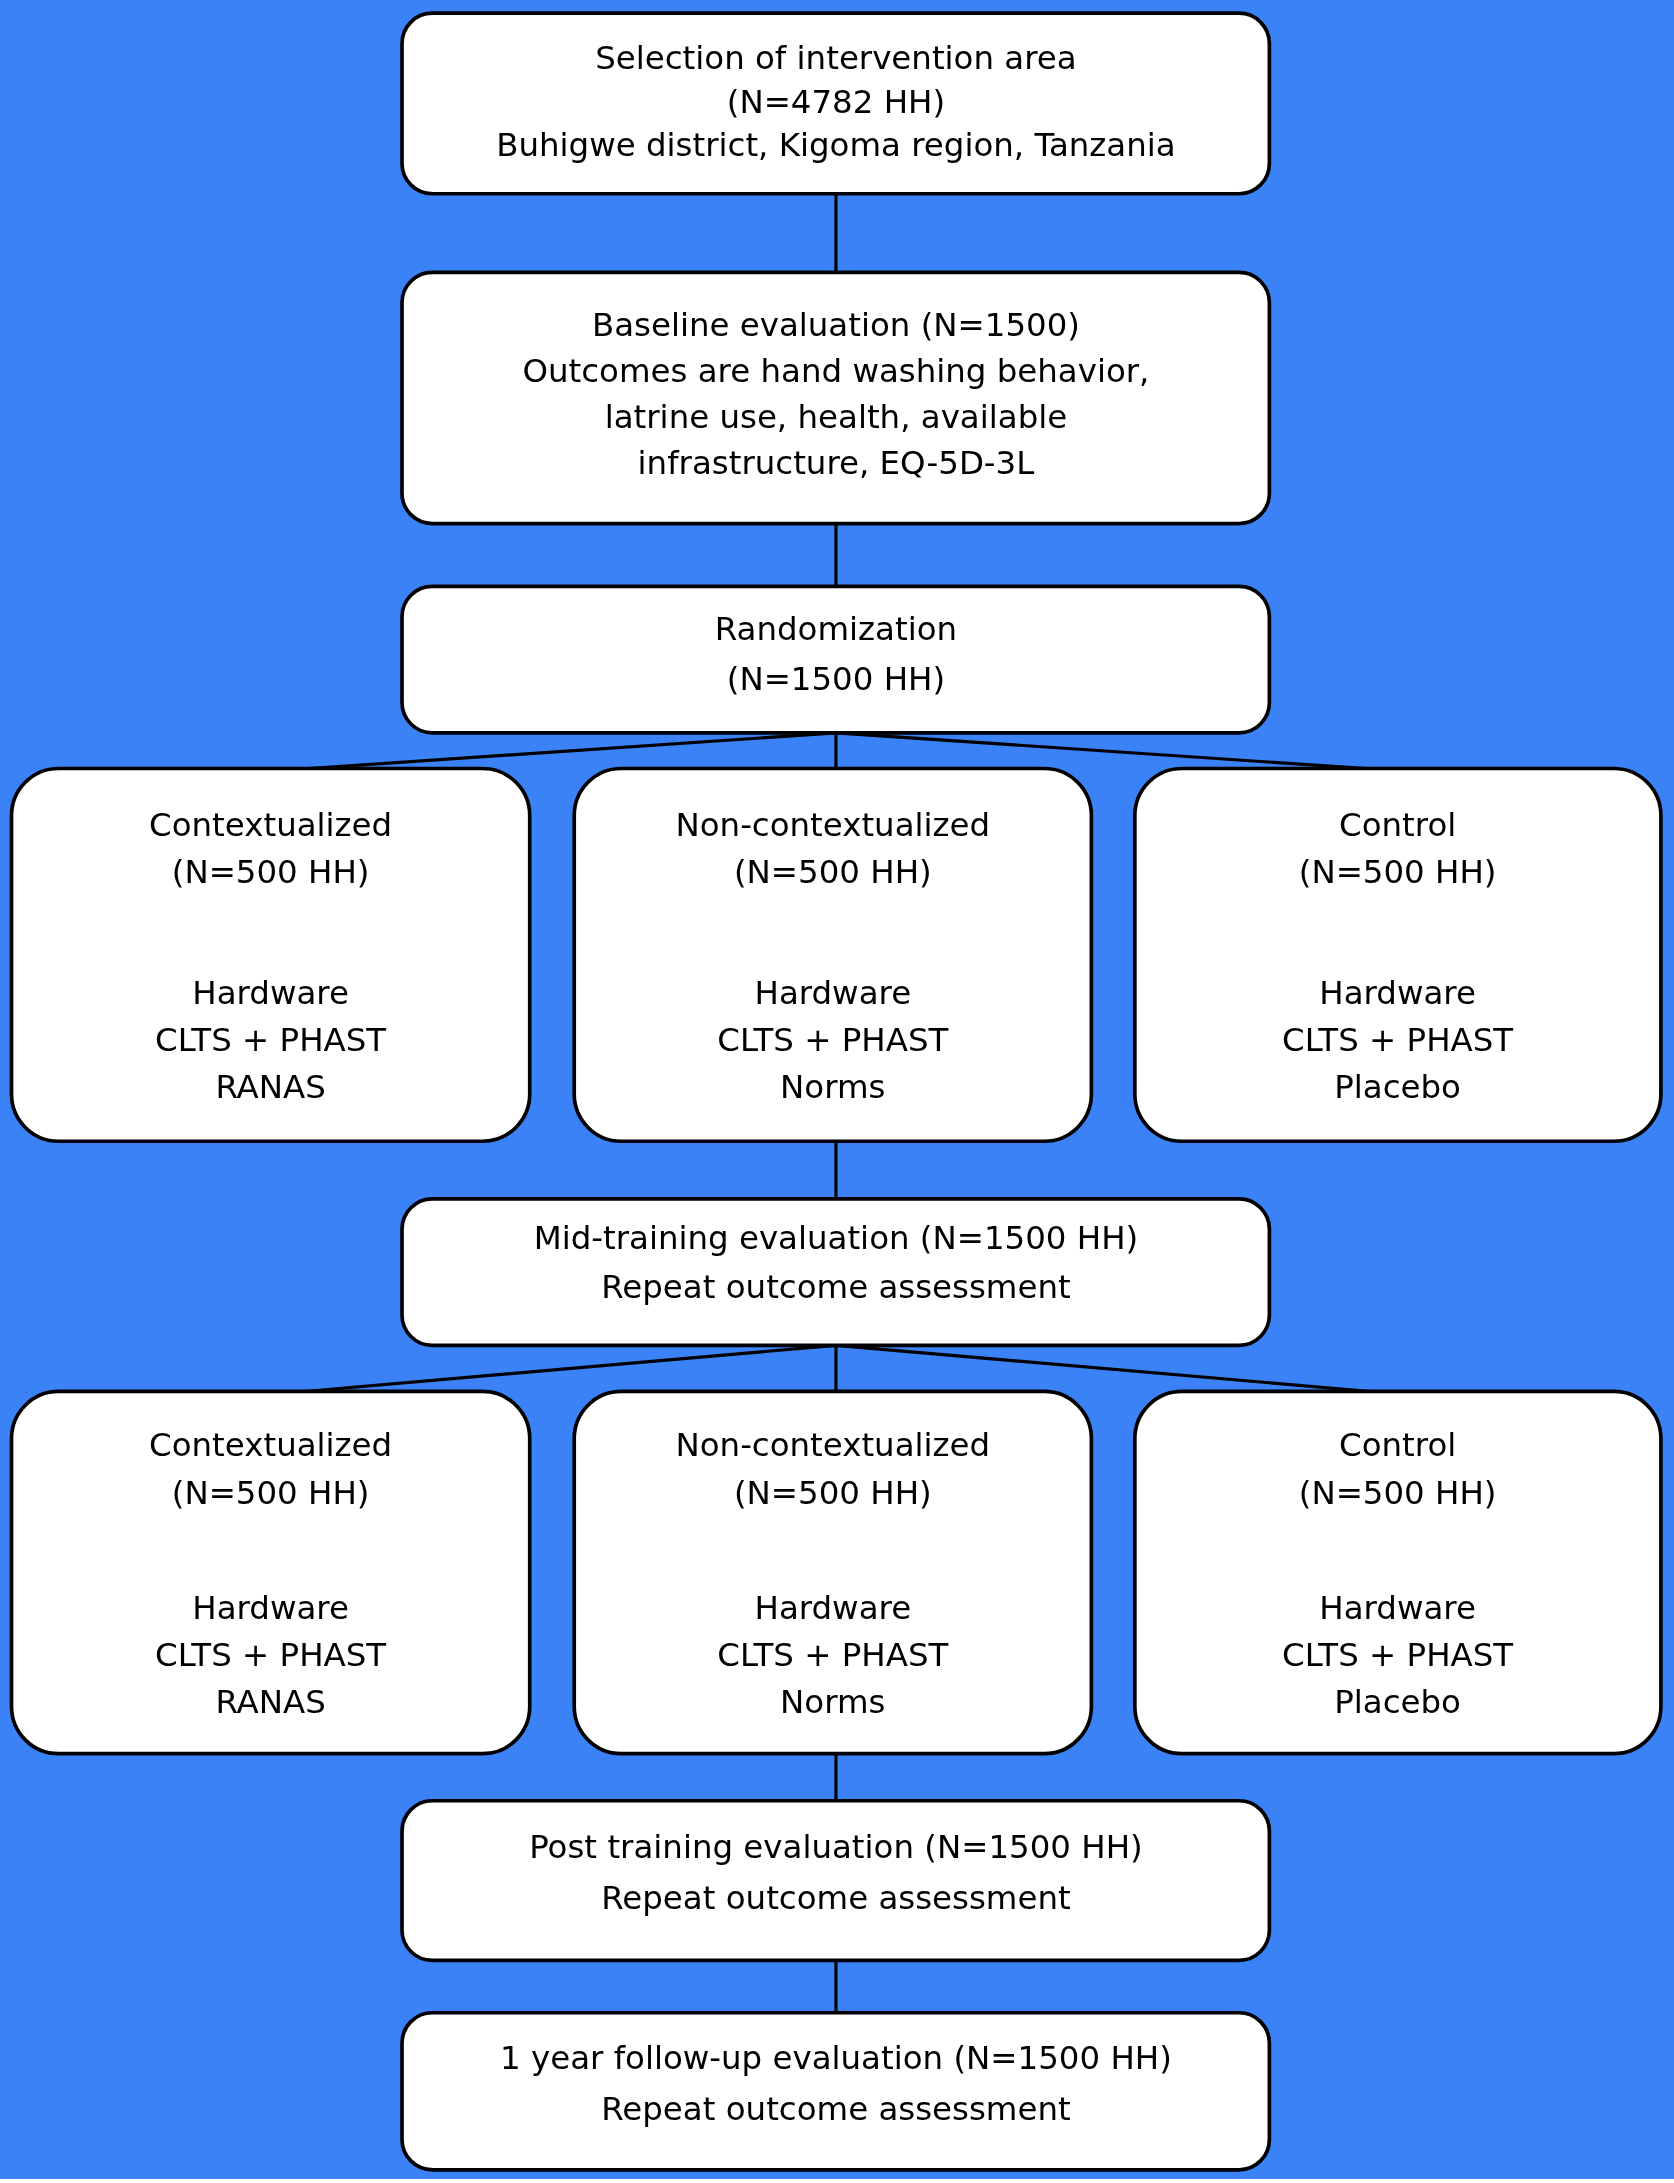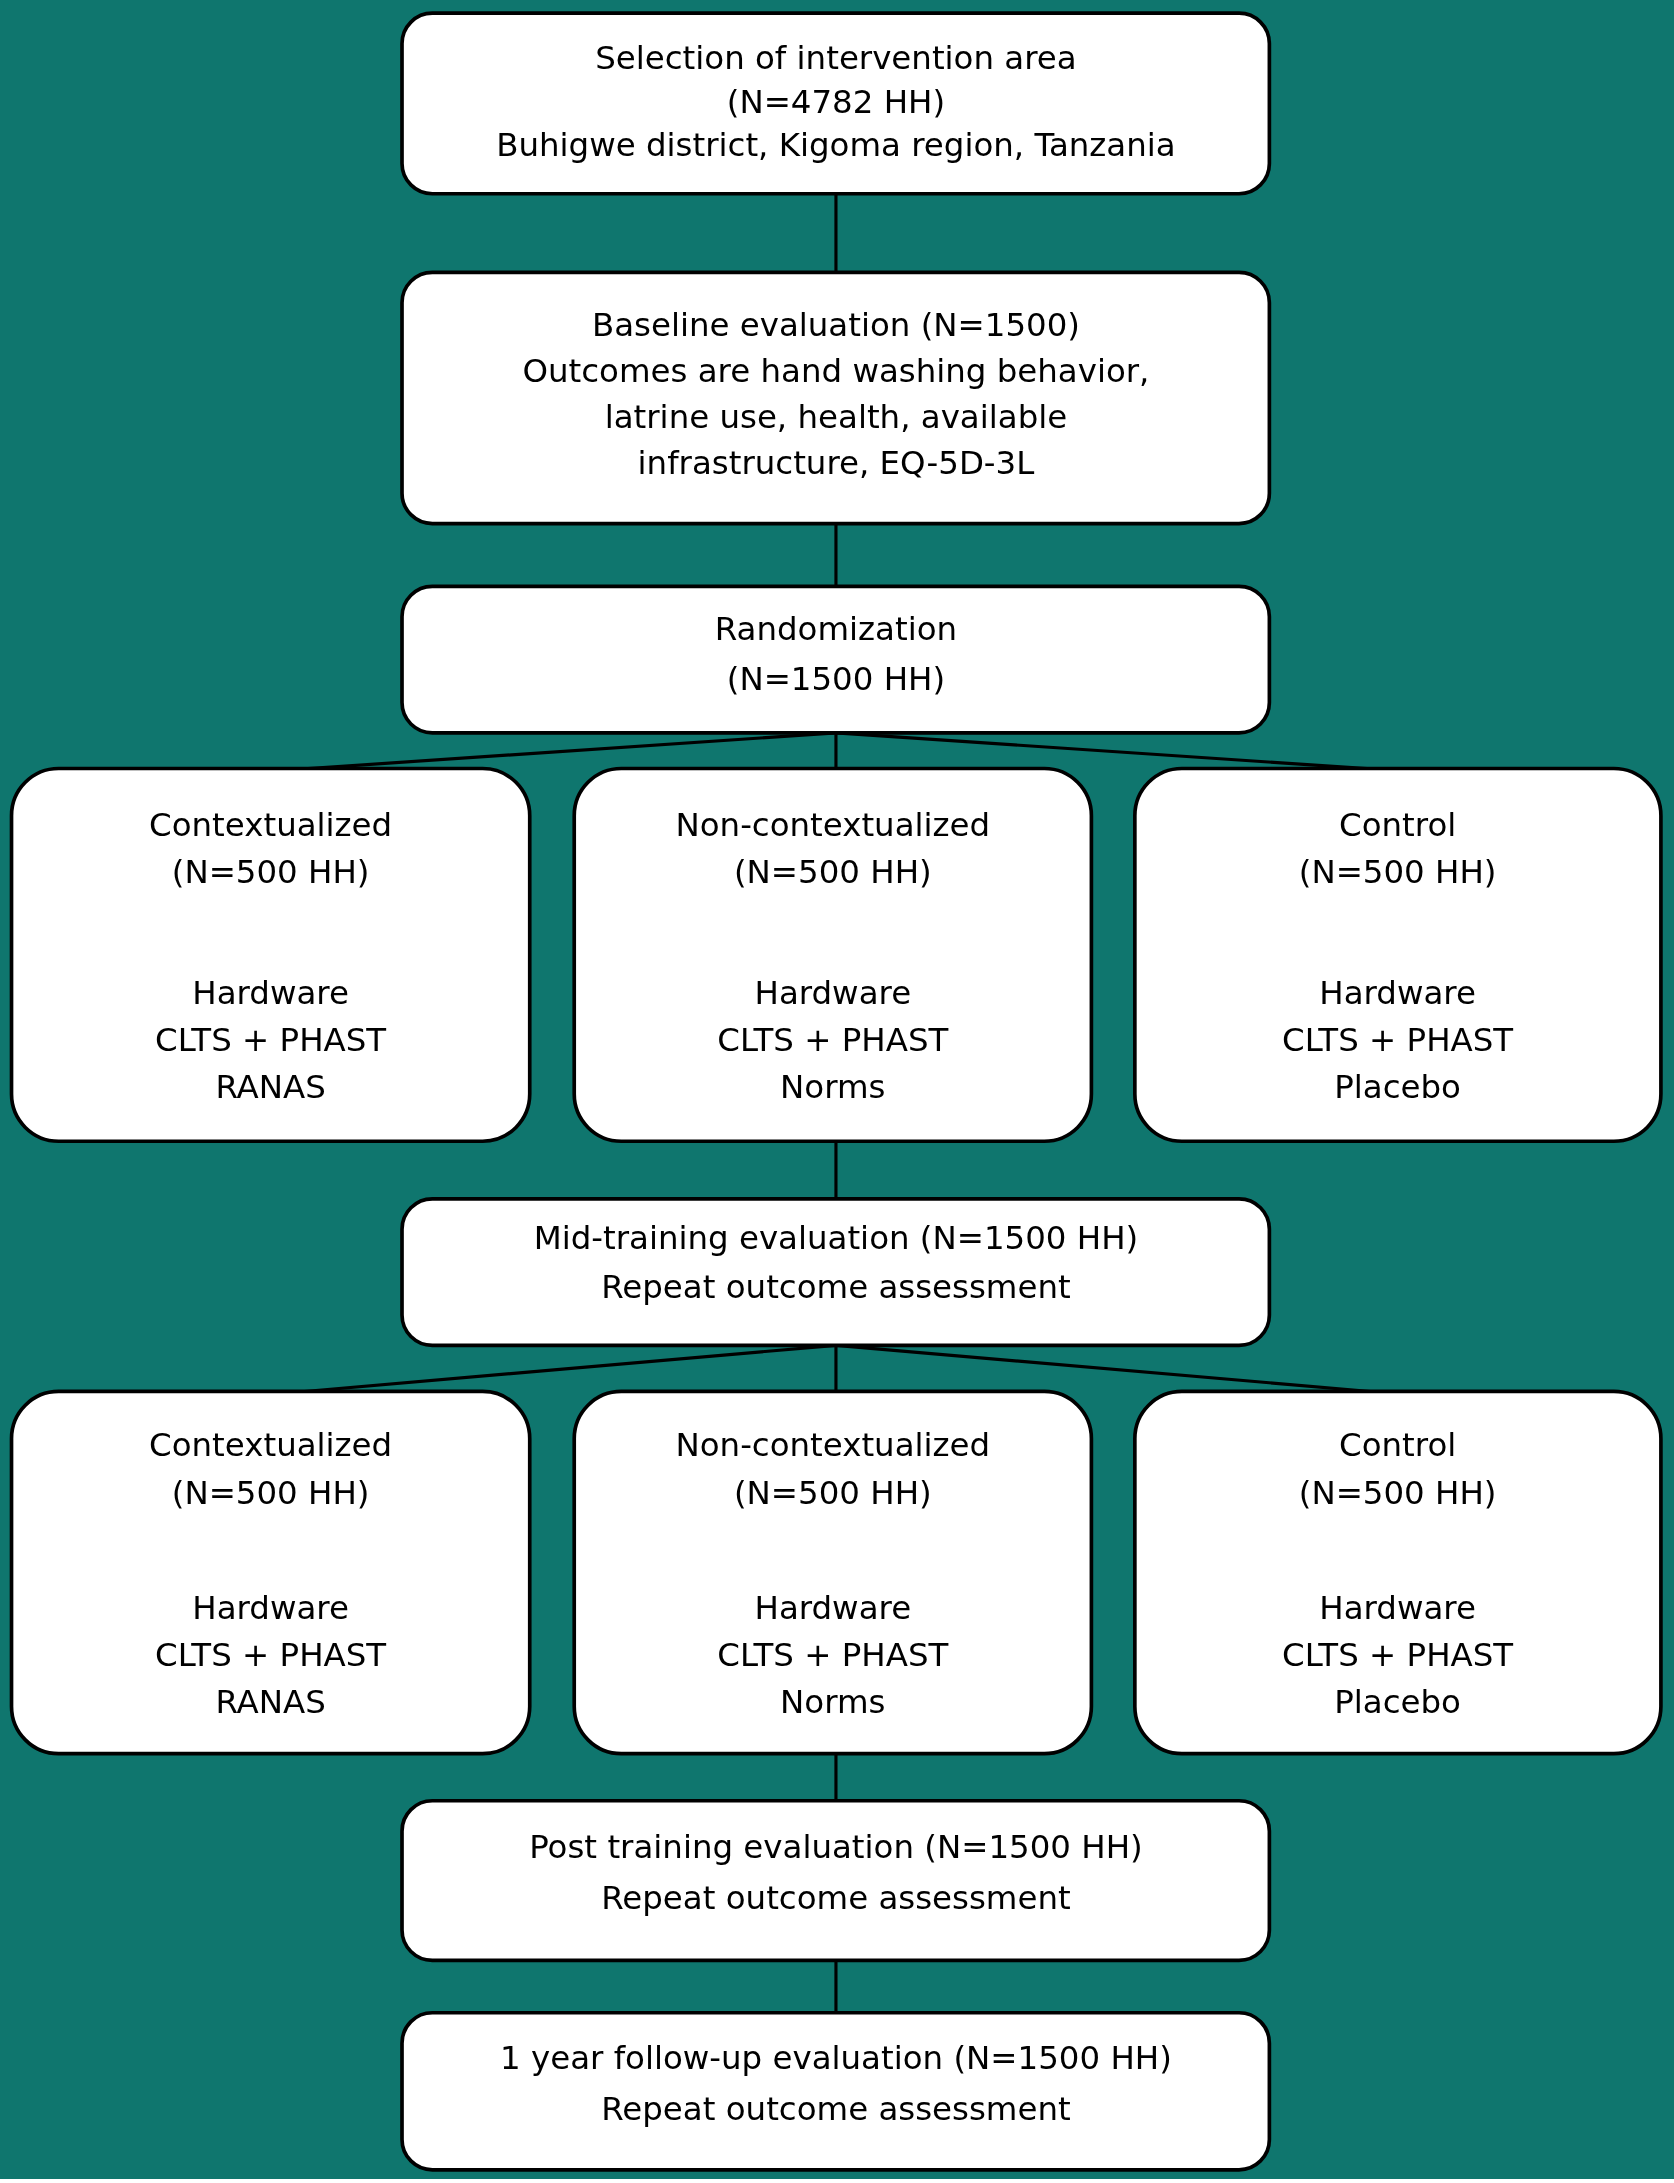--- a/index.html
+++ b/index.html
@@ -10,21 +10,21 @@
   body {
     width: 1674px;
     height: 2183px;
     font-family: "DejaVu Sans", sans-serif;
     overflow: hidden;
   }
   #flow-root {
     position: relative;
     width: 1674px;
     height: 2179px;
-    background: #0f766e;
+    background: #3b82f6;
   }
   svg#flow-svg {
     position: absolute;
     top: 0;
     left: 0;
     width: 1674px;
     height: 2183px;
     display: block;
   }
   .node-box {

